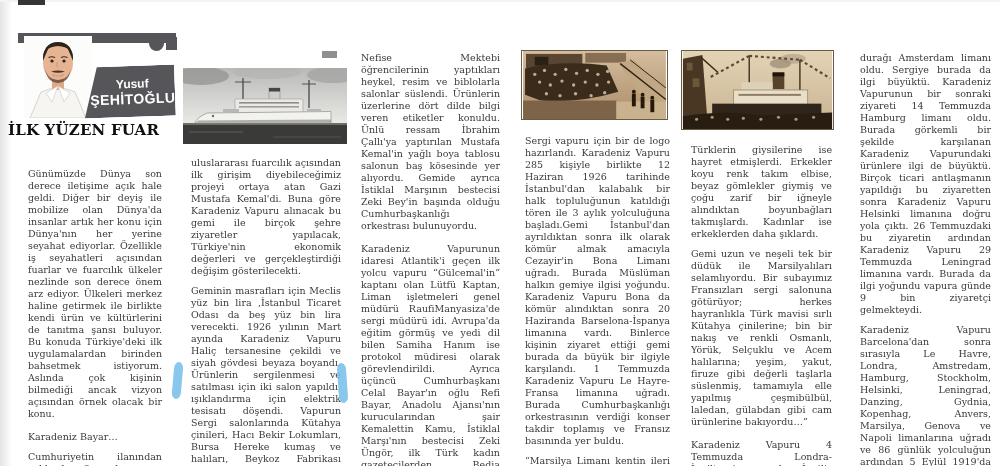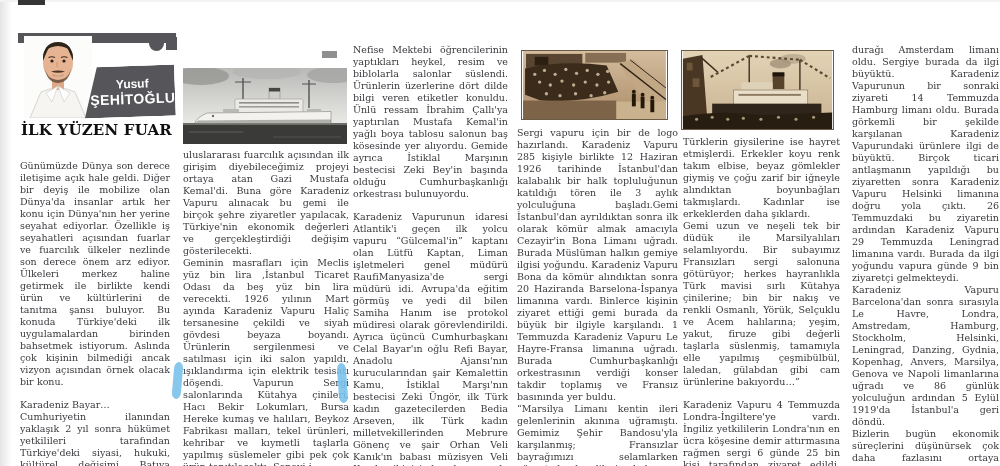--- a/index.html
+++ b/index.html
@@ -22,28 +22,28 @@
   .name-plate {
     position:absolute; left:84px; top:66px; width:91px; height:51px; background:#55555a;
     transform:rotate(-2deg); clip-path:polygon(15% 0, 100% 0, 100% 100%, 0 100%);
     display:flex; flex-direction:column; align-items:center; justify-content:center;
     padding-left:6px; box-sizing:border-box;
   }
   .author-first { color:#ffffff; font:700 12px/14px "Liberation Sans", sans-serif; }
   .author-last  { color:#ffffff; font:700 14px/16px "Liberation Sans", sans-serif; letter-spacing:.4px; }
 
   .headline {
-    position:absolute; left:8px; top:121px; width:164px; margin:0; text-align:right;
+    position:absolute; left:8px; top:121px; width:164px; margin:0; text-align:left;
     font:700 15px/19px "DejaVu Serif", serif; color:#0f0f0f; letter-spacing:.2px;
   }
 
   
   .textcol { position:absolute; }
   .textcol p {
-    margin:0; font-size:9.5px; line-height:12px; color:#3a393e;
+    margin:8px; font-size:9.5px; line-height:12px; color:#3a393e;
     text-align:justify; text-justify:inter-word; word-spacing:.2px;
   }
   .para-gap { margin-top:11px !important; }
   .c1 { left:20px;  top:160px; width:150px; }
   .c2 { left:183px; top:149px; width:166px; }
   .c3 { left:353px; top:44px;  width:155px; }
   .c4 { left:517px; top:127px; width:161px; }
   .c5 { left:683px; top:136px; width:157px; }
   .c6 { left:852px; top:44px;  width:147px; }
 

